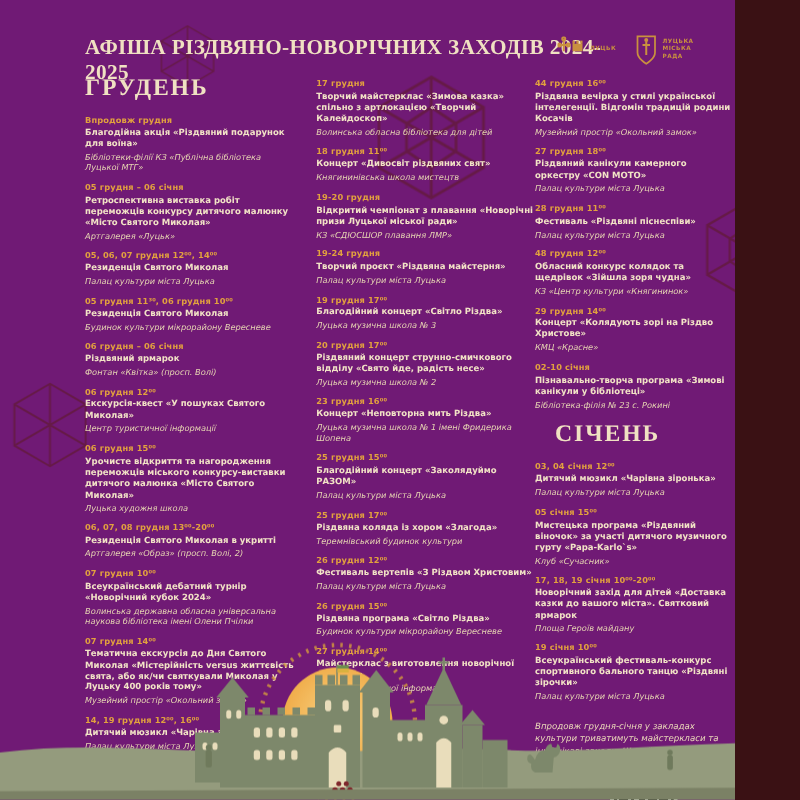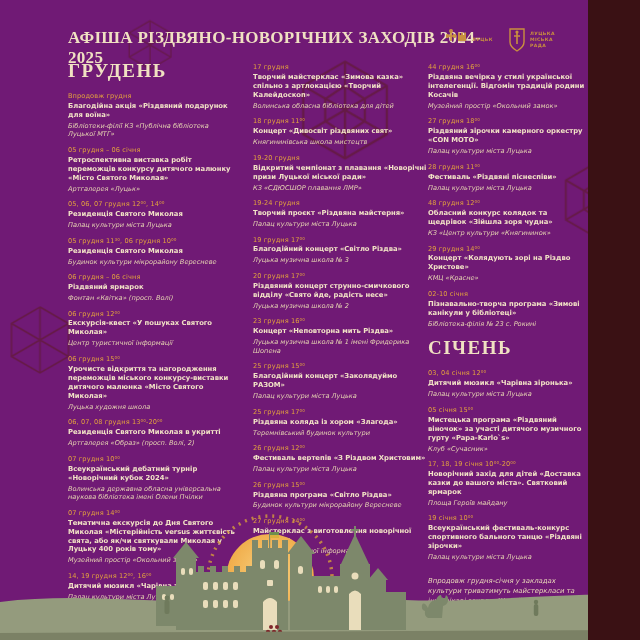--- a/index.html
+++ b/index.html
@@ -13,23 +13,23 @@
   .logo{display:flex;gap:4px;align-items:center;}
   .logo-label{font-size:4.6px;font-weight:700;color:#c9903f;letter-spacing:.4px;
               text-transform:uppercase;width:32px;line-height:1.3;}
   .logo-label.small{width:24px;}
   .col{position:absolute;}
   .col1{left:68px;top:60px;width:168px;}
   .col2{left:253px;top:63px;width:176px;}
   .col3{left:428px;top:63px;width:158px;}
   .section-title{font-family:"Liberation Serif",serif;font-weight:700;font-size:19px;
                  letter-spacing:1.5px;color:#f0e1c2;margin:0 0 10px 0;}
-  .section-title.jan{margin:9px 0 10px 0;}
+  .section-title.jan{margin:9px 0 10px 16px;}
   .event{margin-bottom:7px;}
-  .date{color:#e2a13e;font-weight:400;font-size:6.6px;line-height:1.35;letter-spacing:.1px;}
+  .date{color:#e2a13e;font-weight:700;font-size:6.6px;line-height:1.35;letter-spacing:.1px;}
   .etitle{font-weight:700;font-size:6.8px;line-height:1.32;color:#f2e3c6;margin-top:1px;}
   .venue{font-style:italic;font-size:6.6px;line-height:1.3;color:#e6d4b2;margin-top:2px;}
   .note{font-style:italic;font-size:6.9px;line-height:1.45;color:#ecdbba;margin:14px 0 0 0;width:152px;}
   .qr{margin:10px 0 0 60px;width:54px;height:54px;background:#ffffff;padding:3px;box-sizing:border-box;}
   .scene{position:absolute;left:0;bottom:0;width:640px;height:150px;}
 </style>
 </head>
 <body>
 
 <div class="poster">
@@ -219,21 +219,21 @@
 
   <section class="col col3">
     <div>
         <div class="event">
           <div class="date">44 грудня 16⁰⁰</div>
           <div class="etitle">Різдвяна вечірка у стилі української інтелегенції. Відгомін традицій родини Косачів</div>
           <div class="venue">Музейний простір «Окольний замок»</div>
         </div>
         <div class="event">
           <div class="date">27 грудня 18⁰⁰</div>
-          <div class="etitle">Різдвяний зірочки камерного оркестру «CON MOTO»</div>
+          <div class="etitle">Різдвяний канікули камерного оркестру «CON MOTO»</div>
           <div class="venue">Палац культури міста Луцька</div>
         </div>
         <div class="event">
           <div class="date">28 грудня 11⁰⁰</div>
           <div class="etitle">Фестиваль «Різдвяні піснеспіви»</div>
           <div class="venue">Палац культури міста Луцька</div>
         </div>
         <div class="event">
           <div class="date">48 грудня 12⁰⁰</div>
           <div class="etitle">Обласний конкурс колядок та щедрівок «Зійшла зоря чудна»</div>

